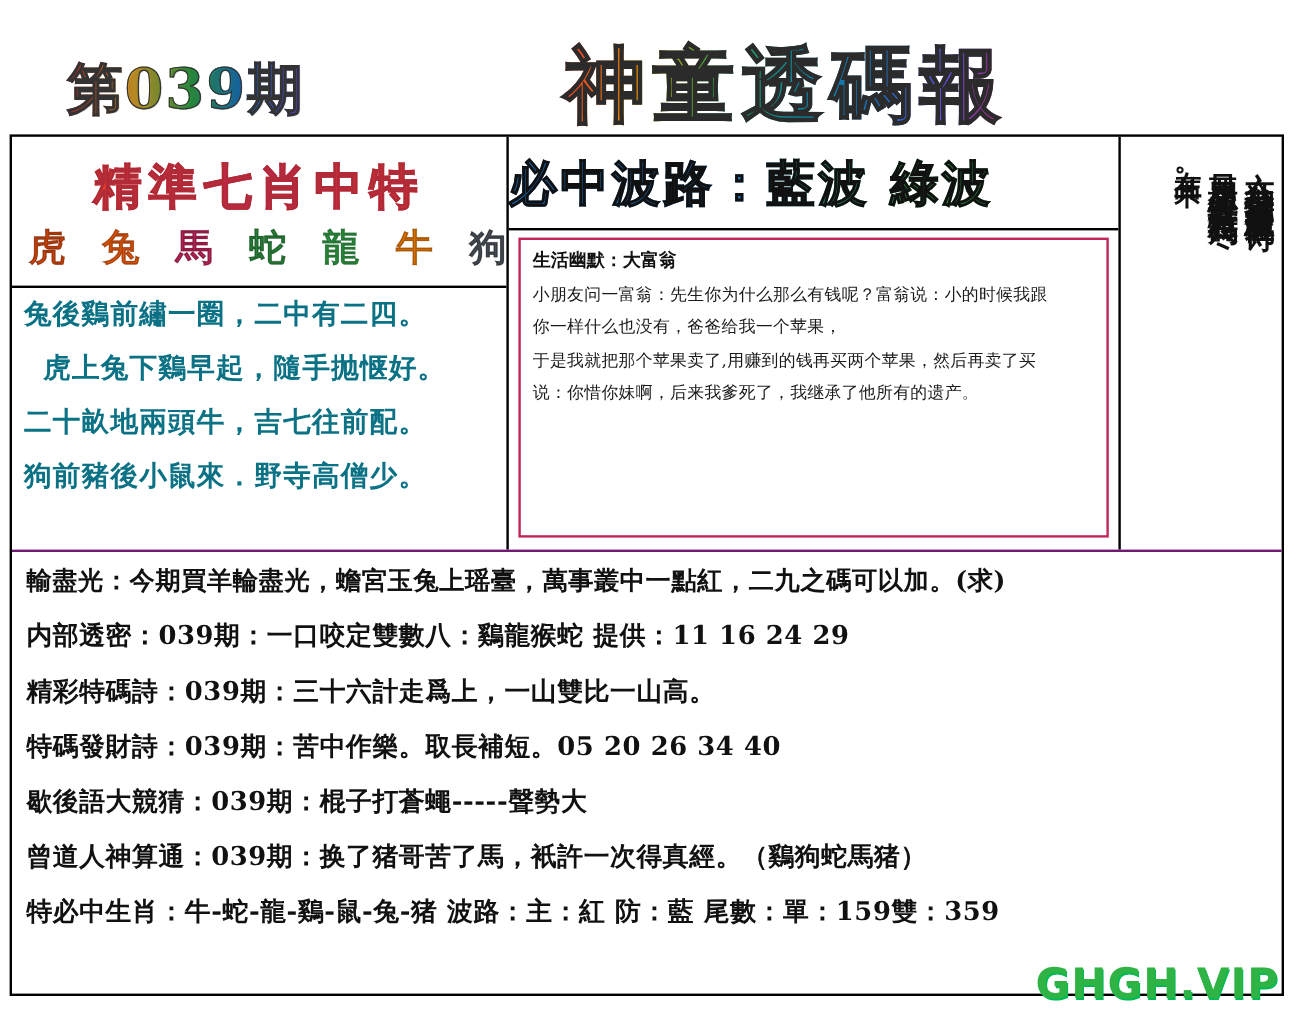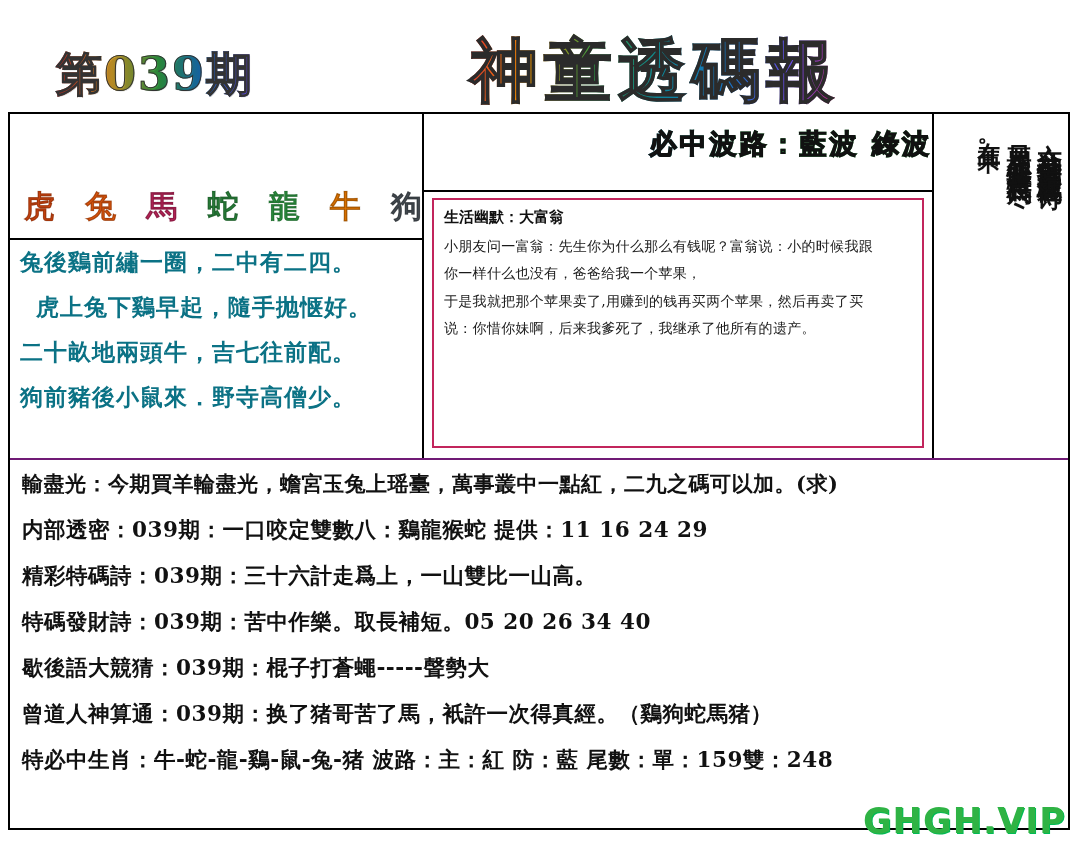--- a/index.html
+++ b/index.html
@@ -128,22 +128,22 @@
     color: #0b7285;
     line-height: 1.0;
   }
   .lp-line { margin-bottom: 22px; letter-spacing: 1px; }
   .lp-line.indent { padding-left: 16px; }
 
   
   .mp-title {
     position: absolute;
     left: 0; top: 12px; width: 100%;
-    text-align: right;
-    font-size: 27px;
+    text-align: left;
+    font-size: 40px;
     font-weight: bold;
     font-family: "DejaVu Serif", serif;
     letter-spacing: 3px;
     background: linear-gradient(90deg,#1864ab 0%,#1971c2 35%,#2f9e44 65%,#2b8a3e 100%);
     -webkit-background-clip: text;
     background-clip: text;
     color: transparent;
     -webkit-text-stroke: 1.2px #111;
   }
   .mp-rule {
@@ -243,20 +243,21 @@
   <div class="header">
     <div class="issue">第039期</div>
     <div class="masthead">神童透碼報</div>
   </div>
 
   <div class="frame">
 
     <div class="topband">
 
       <div class="panel-left">
+        <div class="lp-title">精準七肖中特</div>
         <div class="lp-zodiac">
           <span style="color:#d9480f">虎</span>
           <span style="color:#e8590c">兔</span>
           <span style="color:#c2255c">馬</span>
           <span style="color:#2b8a3e">蛇</span>
           <span style="color:#2f9e44">龍</span>
           <span style="color:#e67700">牛</span>
           <span style="color:#495057">狗</span>
         </div>
         <div class="lp-rule"></div>
@@ -290,19 +291,19 @@
 
     </div>
 
     <div class="bottom">
       <div class="brow first">輸盡光：今期買羊輪盡光，蟾宮玉兔上瑶臺，萬事叢中一點紅，二九之碼可以加。(求)</div>
       <div class="brow">内部透密：039期：一口咬定雙數八：鷄龍猴蛇 提供：11 16 24 29</div>
       <div class="brow">精彩特碼詩：039期：三十六計走爲上，一山雙比一山高。</div>
       <div class="brow">特碼發財詩：039期：苦中作樂。取長補短。05 20 26 34 40</div>
       <div class="brow">歇後語大競猜：039期：棍子打蒼蠅-----聲勢大</div>
       <div class="brow">曾道人神算通：039期：换了猪哥苦了馬，衹許一次得真經。（鷄狗蛇馬猪）</div>
-      <div class="brow">特必中生肖：牛-蛇-龍-鷄-鼠-兔-猪 波路：主：紅 防：藍 尾數：單：159雙：248</div>
+      <div class="brow">特必中生肖：牛-蛇-龍-鷄-鼠-兔-猪 波路：主：紅 防：藍 尾數：單：159雙：359</div>
     </div>
 
   </div>
 
   <div class="watermark">GHGH.VIP</div>
 </div>
 
 </body></html>

